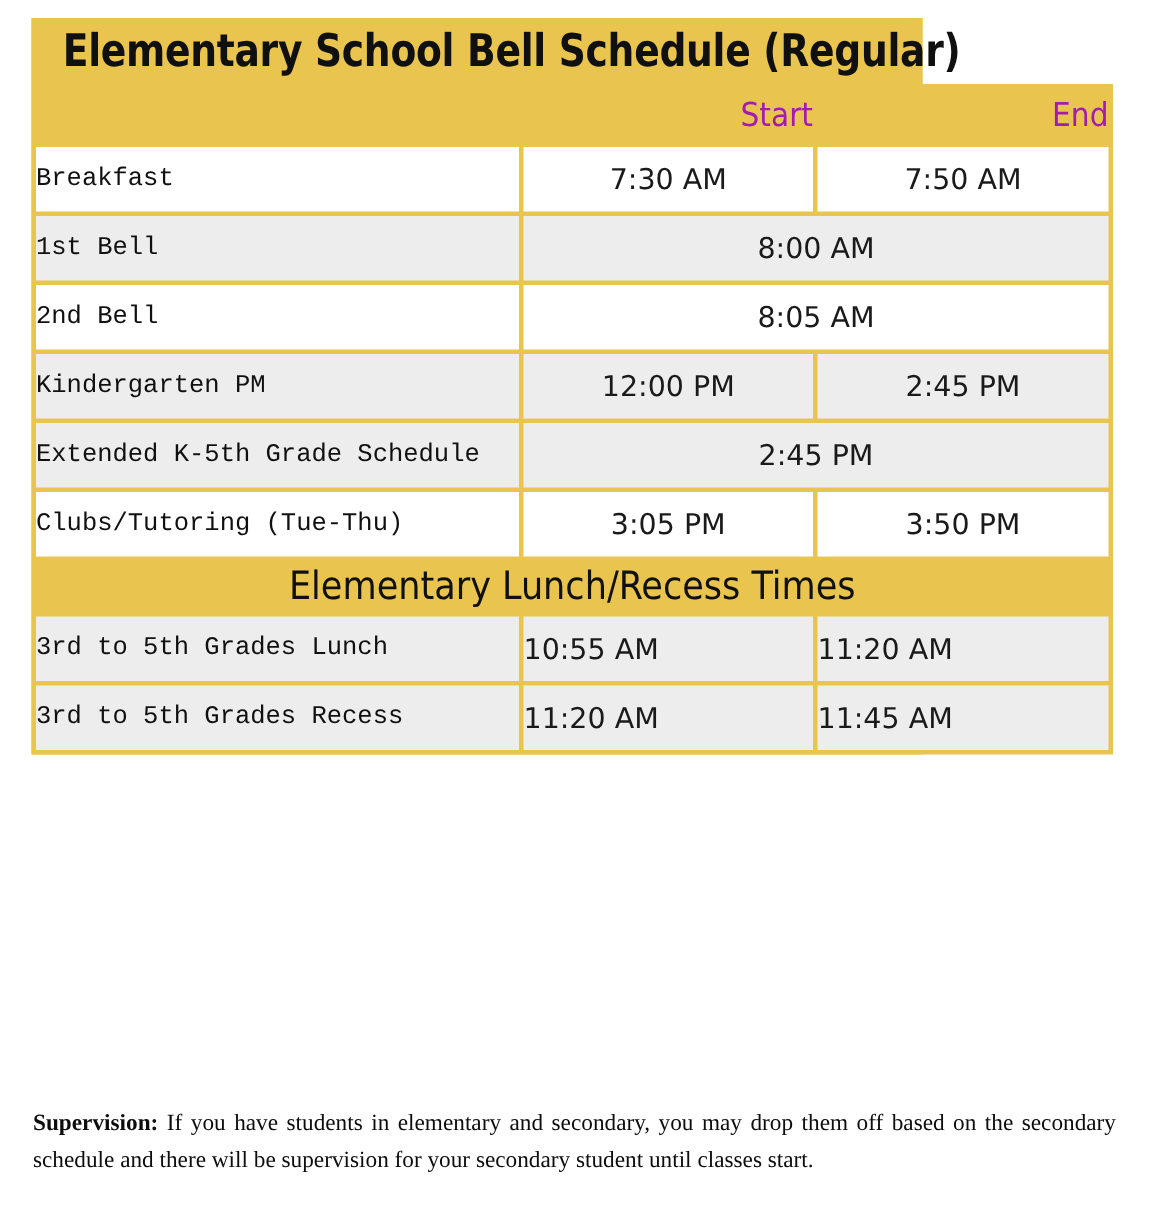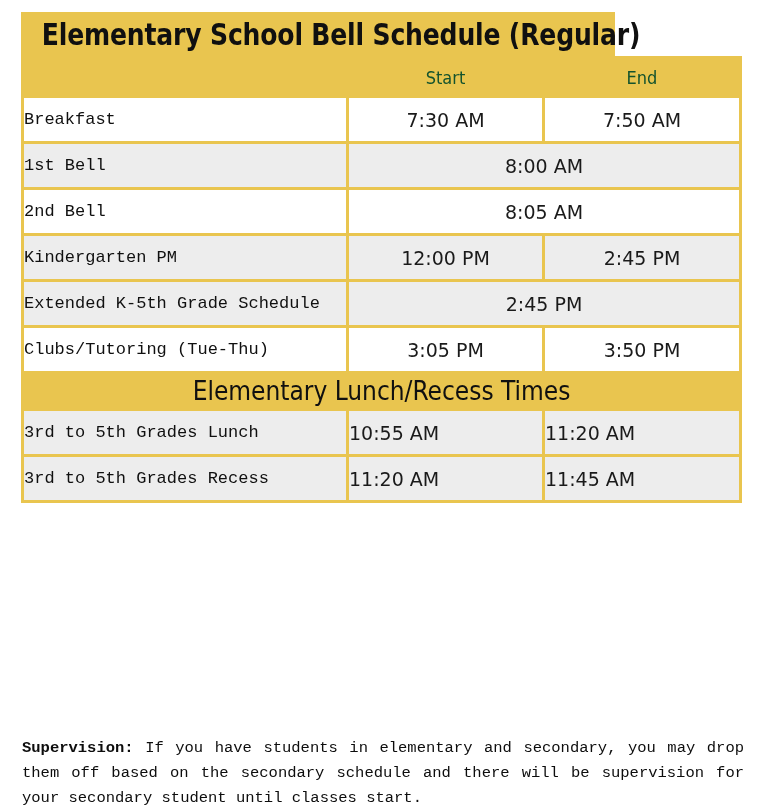--- a/index.html
+++ b/index.html
@@ -61,25 +61,25 @@
   }
 
   
   col.c-label { width: 322px; }
   col.c-start { width: 193px; }
   col.c-end   { width: 194px; }
 
   .hdr-cell {
     background: #e9c54f;
     height: 36px;
-    text-align: center;
+    text-align: right;
     font-family: "DejaVu Sans Condensed", "Liberation Sans Narrow", "Liberation Sans", sans-serif;
     font-weight: bold;
-    font-size: 18px;
-    color: #14532d;
+    font-size: 22px;
+    color: #a21caf;
     vertical-align: bottom;
     padding-bottom: 2px;
   }
 
   .cell {
     height: 43px;
     font-size: 19px;
     color: #1a1a1a;
     font-family: "DejaVu Sans", sans-serif;
   }
@@ -118,21 +118,21 @@
     font-size: 26px;
     color: #101010;
   }
 
   
   #footer-note {
     position: absolute;
     left: 22px;
     top: 736px;
     width: 722px;
-    font-family: Liberation Mono, monospace;
+    font-family: Liberation Serif, serif;
     font-size: 15.5px;
     line-height: 25px;
     color: #0d0d0d;
     text-align: justify;
   }
   #footer-note .lead {
     font-weight: bold;
   }
 </style>
 </head>

